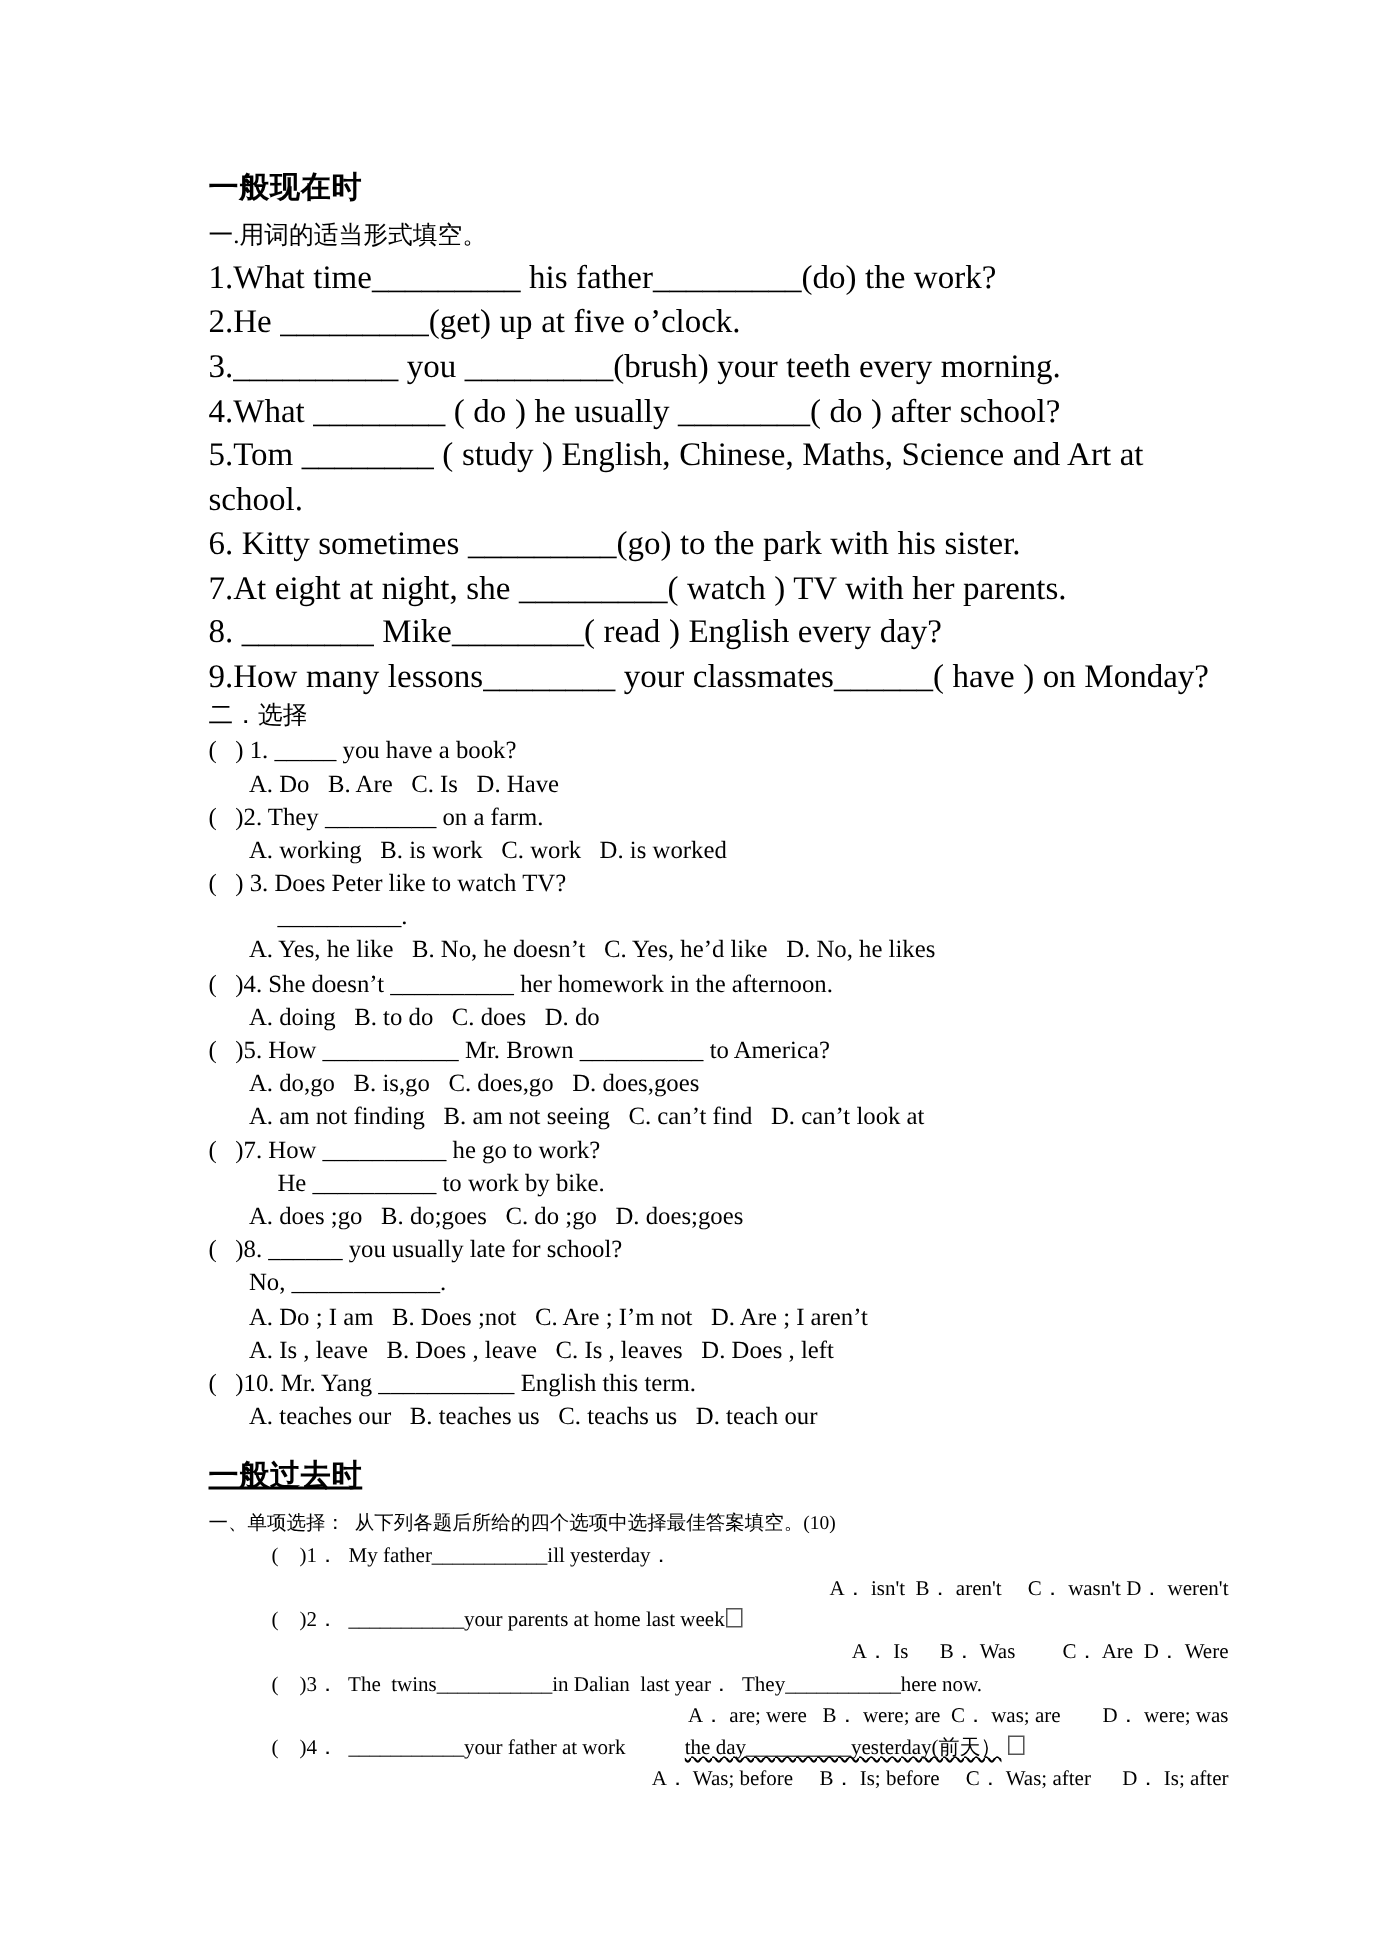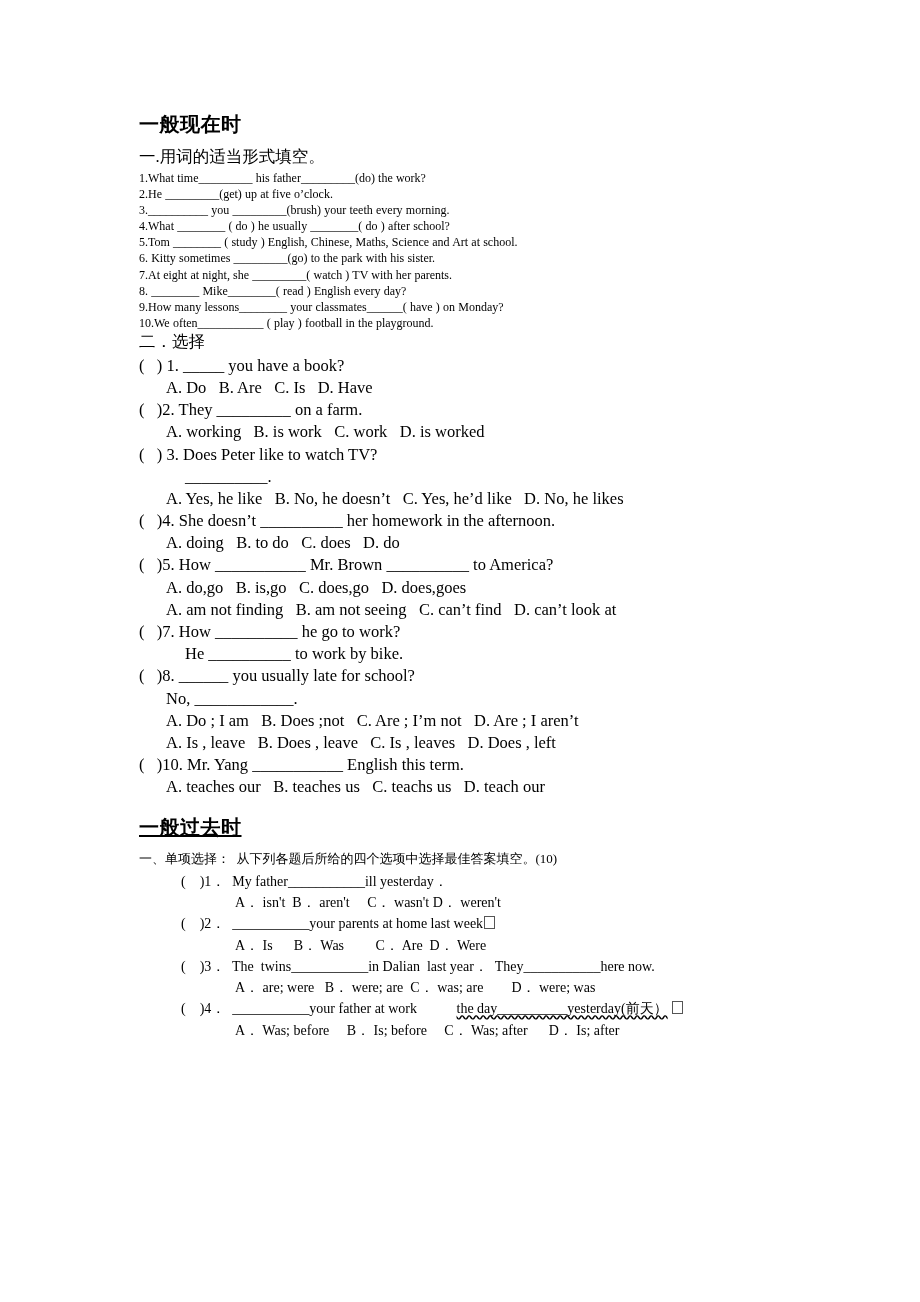--- a/index.html
+++ b/index.html
@@ -50,21 +50,21 @@
     white-space: pre-wrap;
   }
   .sec-intro.small {
     font-size: 13px;
     line-height: 1.4;
     margin-bottom: 3px;
   }
 
   
   .qline {
-    font-size: 12px;
+    font-size: 22px;
     line-height: 1.345;
     margin: 0;
     white-space: pre-wrap;
     word-spacing: 0.2px;
   }
 
   
   .mc-q {
     font-size: 16.5px;
     line-height: 1.345;
@@ -95,20 +95,21 @@
     margin: 0;
     padding-left: 42px;
     white-space: pre-wrap;
   }
   .pt-a {
     font-size: 14px;
     line-height: 1.52;
     margin: 0;
     padding-left: 96px;
     white-space: pre-wrap;
+    text-align: right;
   }
   .wavy {
     text-decoration: underline;
     text-decoration-style: wavy;
     text-decoration-skip-ink: none;
     margin-left: 36px;
   }
   .tofu {
     display: inline-block;
     width: 9px;
@@ -131,21 +132,20 @@
     <div>
       <p class="qline">1.What time_________ his father_________(do) the work?</p>
       <p class="qline">2.He _________(get) up at five o’clock.</p>
       <p class="qline">3.__________ you _________(brush) your teeth every morning.</p>
       <p class="qline">4.What ________ ( do ) he usually ________( do ) after school?</p>
       <p class="qline">5.Tom ________ ( study ) English, Chinese, Maths, Science and Art at school.</p>
       <p class="qline">6. Kitty sometimes _________(go) to the park with his sister.</p>
       <p class="qline">7.At eight at night, she _________( watch ) TV with her parents.</p>
       <p class="qline">8. ________ Mike________( read ) English every day?</p>
       <p class="qline">9.How many lessons________ your classmates______( have ) on Monday?</p>
-      <p class="qline">10.We often___________ ( play ) football in the playground.</p>
     </div>
 
     <p class="sec-intro">二．选择</p>
 
     <div>
 
       <p class="mc-q">(   ) 1. _____ you have a book?</p>
       <p class="mc-a">A. Do   B. Are   C. Is   D. Have</p>
 
       <p class="mc-q">(   )2. They _________ on a farm.</p>
@@ -158,20 +158,21 @@
       <p class="mc-q">(   )4. She doesn’t __________ her homework in the afternoon.</p>
       <p class="mc-a">A. doing   B. to do   C. does   D. do</p>
 
       <p class="mc-q">(   )5. How ___________ Mr. Brown __________ to America?</p>
       <p class="mc-a">A. do,go   B. is,go   C. does,go   D. does,goes</p>
 
       <p class="mc-a">A. am not finding   B. am not seeing   C. can’t find   D. can’t look at</p>
 
       <p class="mc-q">(   )7. How __________ he go to work?</p>
       <p class="mc-cont deep">He __________ to work by bike.</p>
+      <p class="mc-a">A. does ;go   B. do;goes   C. do ;go   D. does;goes</p>
 
       <p class="mc-q">(   )8. ______ you usually late for school?</p>
       <p class="mc-cont">No, ____________.</p>
       <p class="mc-a">A. Do ; I am   B. Does ;not   C. Are ; I’m not   D. Are ; I aren’t</p>
 
       <p class="mc-a">A. Is , leave   B. Does , leave   C. Is , leaves   D. Does , left</p>
 
       <p class="mc-q">(   )10. Mr. Yang ___________ English this term.</p>
       <p class="mc-a">A. teaches our   B. teaches us   C. teachs us   D. teach our</p>
 

